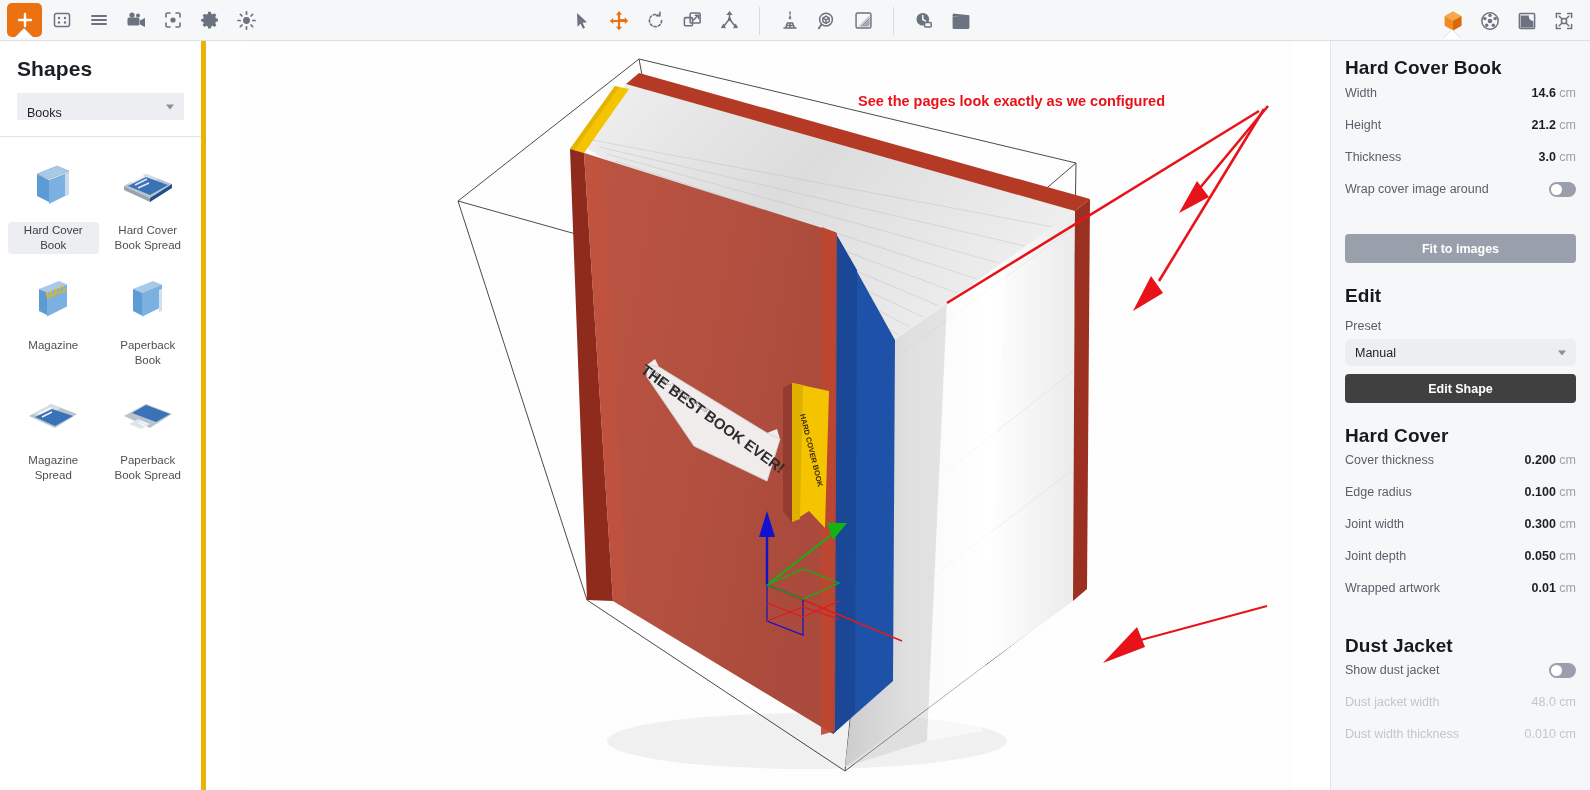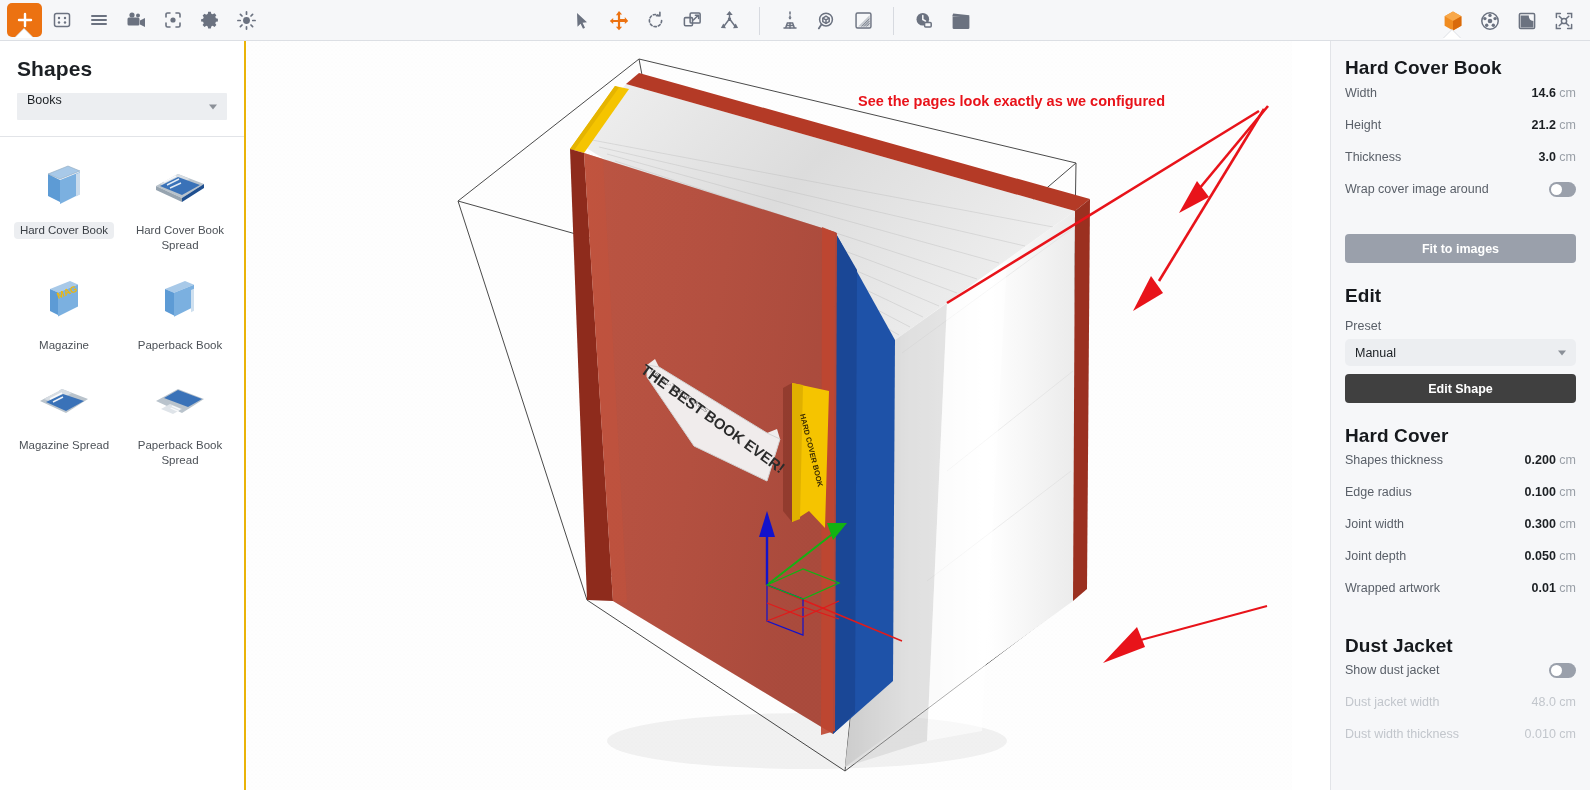--- a/index.html
+++ b/index.html
@@ -48,33 +48,33 @@
   .caret {
     position: absolute; bottom: -1px; width: 0; height: 0;
     border-left: 9px solid transparent;
     border-right: 9px solid transparent;
     border-bottom: 9px solid #ffffff;
     filter: drop-shadow(0 -1px 0 #dcdfe4);
   }
 
   
   .left-panel {
-    position: absolute; left: 0; top: 41px; width: 246px; height: 749px;
+    position: absolute; left: 0; top: 41px; width: 206px; height: 749px;
     background: #ffffff;
-    border-right: 2px solid #eab308;
+    border-right: 5px solid #eab308;
   }
   .lp-title {
     font-size: 21px; font-weight: bold; color: #1b1f23;
     padding: 16px 0 0 17px; letter-spacing: 0.1px;
   }
   .lp-select-wrap { padding: 12px 17px 0 17px; }
   .lp-select {
     position: relative;
     height: 27px; background: #eceef1; border-radius: 1px;
-    display: flex; align-items: flex-start;
+    display: flex; align-items: flex-end;
     padding: 0 10px; cursor: pointer;
   }
   .lp-select-text { font-size: 12.5px; color: #1b1f23; }
   .lp-select .chev {
     position: absolute; right: 10px; top: 50%; transform: translateY(-50%);
     width: 0; height: 0;
     border-left: 4px solid transparent;
     border-right: 4px solid transparent;
     border-top: 5px solid #8b9098;
   }
@@ -638,21 +638,21 @@
     <div class="rp-small-label">Preset</div>
     <div class="rp-select">
       <span class="rp-select-text">Manual</span>
       <span class="chev"></span>
     </div>
     <button class="btn-orange">Edit Shape</button>
 
     <div class="rp-h2">Hard Cover</div>
 
     <div class="rp-row">
-      <span class="rp-label">Shapes thickness</span>
+      <span class="rp-label">Cover thickness</span>
       <span class="rp-val"><b>0.200</b> <span class="unit">cm</span></span>
     </div>
     <div class="rp-row">
       <span class="rp-label">Edge radius</span>
       <span class="rp-val"><b>0.100</b> <span class="unit">cm</span></span>
     </div>
     <div class="rp-row">
       <span class="rp-label">Joint width</span>
       <span class="rp-val"><b>0.300</b> <span class="unit">cm</span></span>
     </div>

